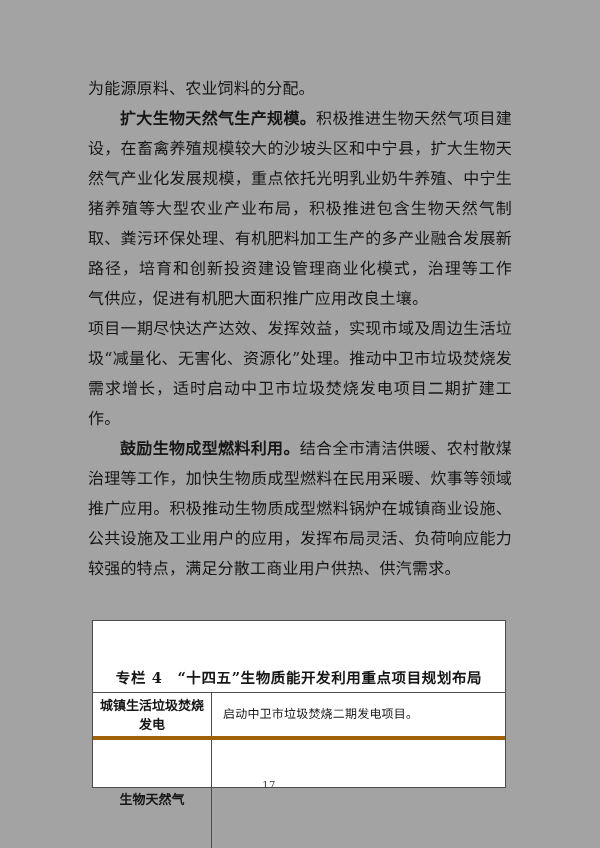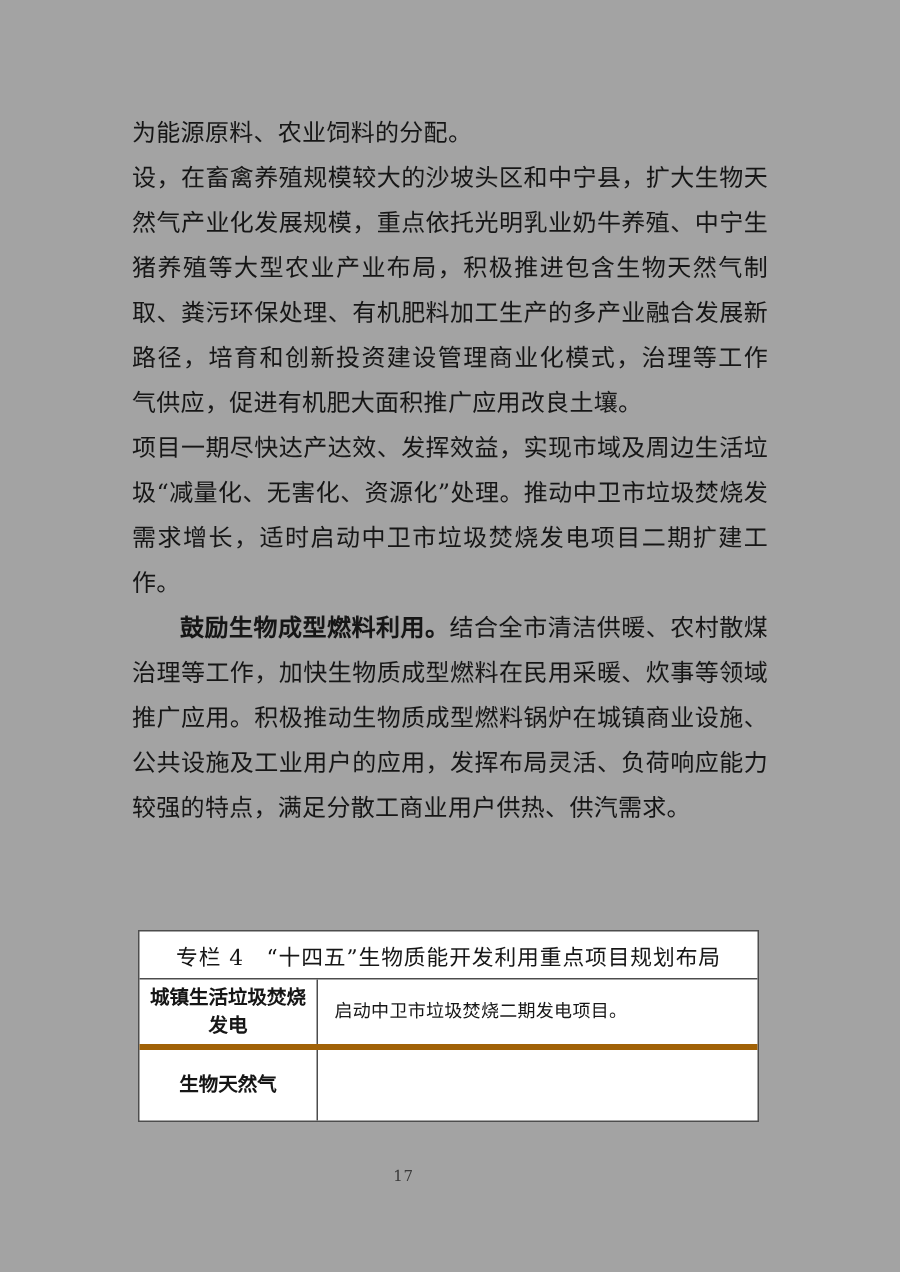--- a/index.html
+++ b/index.html
@@ -51,36 +51,37 @@
     width: 414px;
     border: 1px solid #4d4d4d;
     box-sizing: border-box;
     background: #ffffff;
   }
   .pt-header {
     height: 32px;
     display: flex;
     align-items: center;
     justify-content: center;
-    font-weight: 400;
+    font-weight: 700;
     font-size: 14.5px;
     letter-spacing: 0.6px;
     border-bottom: 1px solid #4d4d4d;
     box-sizing: border-box;
+    margin-top: 40px;
   }
   .pt-row {
     display: flex;
     border-bottom: 4px solid #a16207;
     box-sizing: border-box;
   }
   .pt-row:last-child {
     border-bottom: none;
   }
   .pt-row.r1 { height: 47px; }
-  .pt-row.r2 { height: 47px; }
+  .pt-row.r2 { height: 47px; flex-direction: column; }
   .pt-label {
     width: 119px;
     flex: 0 0 119px;
     border-right: 1px solid #4d4d4d;
     display: flex;
     align-items: center;
     justify-content: center;
     font-weight: 700;
     font-size: 13px;
     line-height: 19px;
@@ -113,20 +114,21 @@
     margin-left: 31px;
   }
 </style>
 </head>
 <body>
 
 <div class="doc-page">
 
   <div class="body-text">
     <div class="line end"><span>为能源原料、农业饲料的分配。</span></div>
+    <div class="line full indent"><b>扩大生物天然气生产规模。</b><span>积极推进生物天然气项目建</span></div>
     <div class="line full"><span>设，在畜禽养殖规模较大的沙坡头区和中宁县，扩大生物天</span></div>
     <div class="line full"><span>然气产业化发展规模，重点依托光明乳业奶牛养殖、中宁生</span></div>
     <div class="line full"><span>猪养殖等大型农业产业布局，积极推进包含生物天然气制</span></div>
     <div class="line full"><span>取、粪污环保处理、有机肥料加工生产的多产业融合发展新</span></div>
     <div class="line full"><span>路径，培育和创新投资建设管理商业化模式，治理等工作</span></div>
     <div class="line end"><span>气供应，促进有机肥大面积推广应用改良土壤。</span></div>
     <div class="line full"><span>项目一期尽快达产达效、发挥效益，实现市域及周边生活垃</span></div>
     <div class="line full"><span>圾“减量化、无害化、资源化”处理。推动中卫市垃圾焚烧发电</span></div>
     <div class="line full"><span>需求增长，适时启动中卫市垃圾焚烧发电项目二期扩建工</span></div>
     <div class="line end"><span>作。</span></div>

